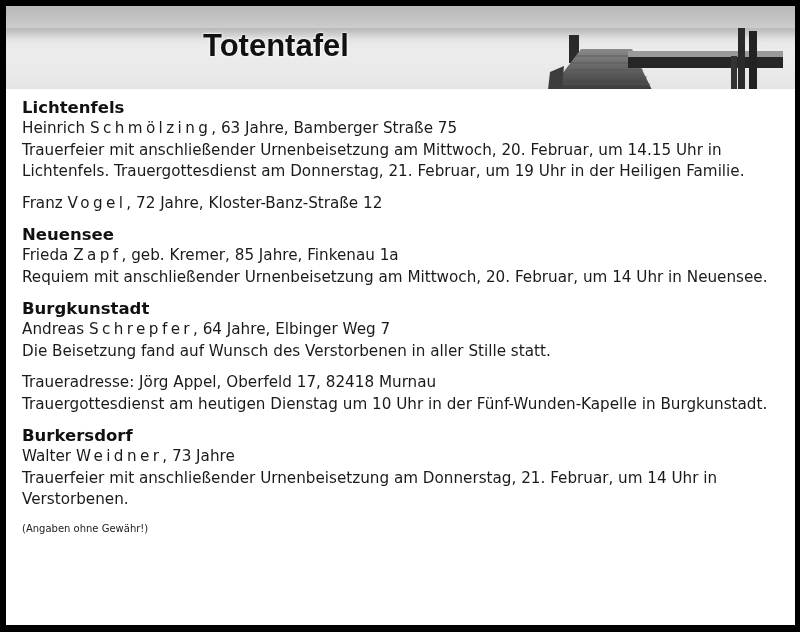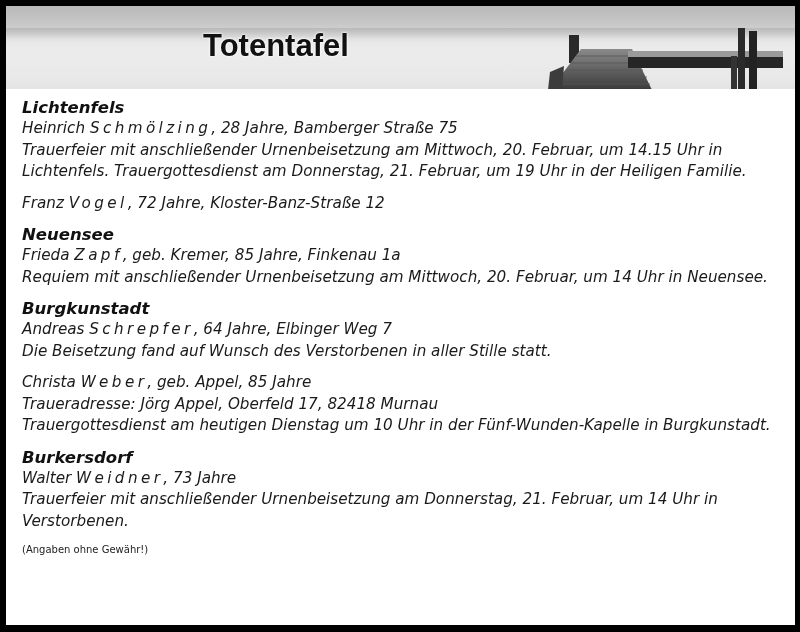--- a/index.html
+++ b/index.html
@@ -25,21 +25,21 @@
     font-family: "Liberation Sans", sans-serif; font-weight: bold; font-size: 31px;
     color: #111; letter-spacing: 0px;
     text-shadow: 0 0 2px #fff, 0 0 3px #fff;
   }
   .dock { position: absolute; left: 520px; top: 0; width: 269px; height: 83px; }
   .content {
     position: absolute; left: 16px; top: 91px; width: 770px;
     font-size: 15.2px; line-height: 21.5px; color: #1a1a1a;
   }
   .place { font-weight: bold; font-size: 16.5px; line-height: 21px; color: #111; }
-  .block { margin-bottom: 10px; font-style: italic; }
+  .block { margin-bottom: 10px; }
   .entry + .entry { margin-top: 10px; }
   .line { white-space: nowrap; }
   .spaced { letter-spacing: 3.4px; }
   .footnote { font-size: 10px; line-height: 16px; margin-top: 6px; color: #222; }
 </style>
 </head>
 <body>
 
 <div class="frame">
   <div class="header">
@@ -75,21 +75,21 @@
     <div class="title">Totentafel</div>
   </div>
 
   <div class="content">
 
     <div class="block">
       <div class="place">Lichtenfels</div>
       <div class="entry">
         <div class="line">
           <span>Heinrich</span>
-          <span class="spaced">Schmölzing</span><span>, 28 Jahre, Bamberger Straße 75</span>
+          <span class="spaced">Schmölzing</span><span>, 63 Jahre, Bamberger Straße 75</span>
         </div>
         <div class="line">Trauerfeier mit anschließender Urnenbeisetzung am Mittwoch, 20. Februar, um 14.15 Uhr in</div>
         <div class="line">Lichtenfels. Trauergottesdienst am Donnerstag, 21. Februar, um 19 Uhr in der Heiligen Familie.</div>
       </div>
     </div>
 
     <div class="block">
       <div class="entry">
         <div class="line">
           <span>Franz</span>
@@ -112,24 +112,20 @@
     <div class="block">
       <div class="place">Burgkunstadt</div>
       <div class="entry">
         <div class="line">
           <span>Andreas</span>
           <span class="spaced">Schrepfer</span><span>, 64 Jahre, Elbinger Weg 7</span>
         </div>
         <div class="line">Die Beisetzung fand auf Wunsch des Verstorbenen in aller Stille statt.</div>
       </div>
       <div class="entry">
-        <div class="line">
-          <span>Christa</span>
-          <span class="spaced">Weber</span><span>, geb. Appel, 85 Jahre</span>
-        </div>
         <div class="line">Traueradresse: Jörg Appel, Oberfeld 17, 82418 Murnau</div>
         <div class="line">Trauergottesdienst am heutigen Dienstag um 10 Uhr in der Fünf-Wunden-Kapelle in Burgkunstadt.</div>
       </div>
     </div>
 
     <div class="block">
       <div class="place">Burkersdorf</div>
       <div class="entry">
         <div class="line">
           <span>Walter</span>

